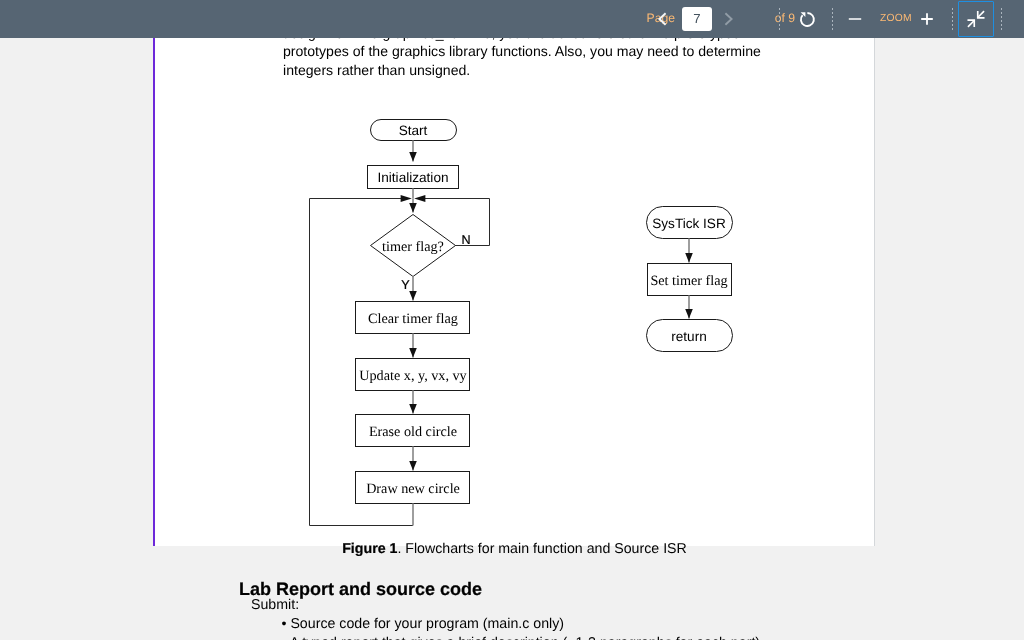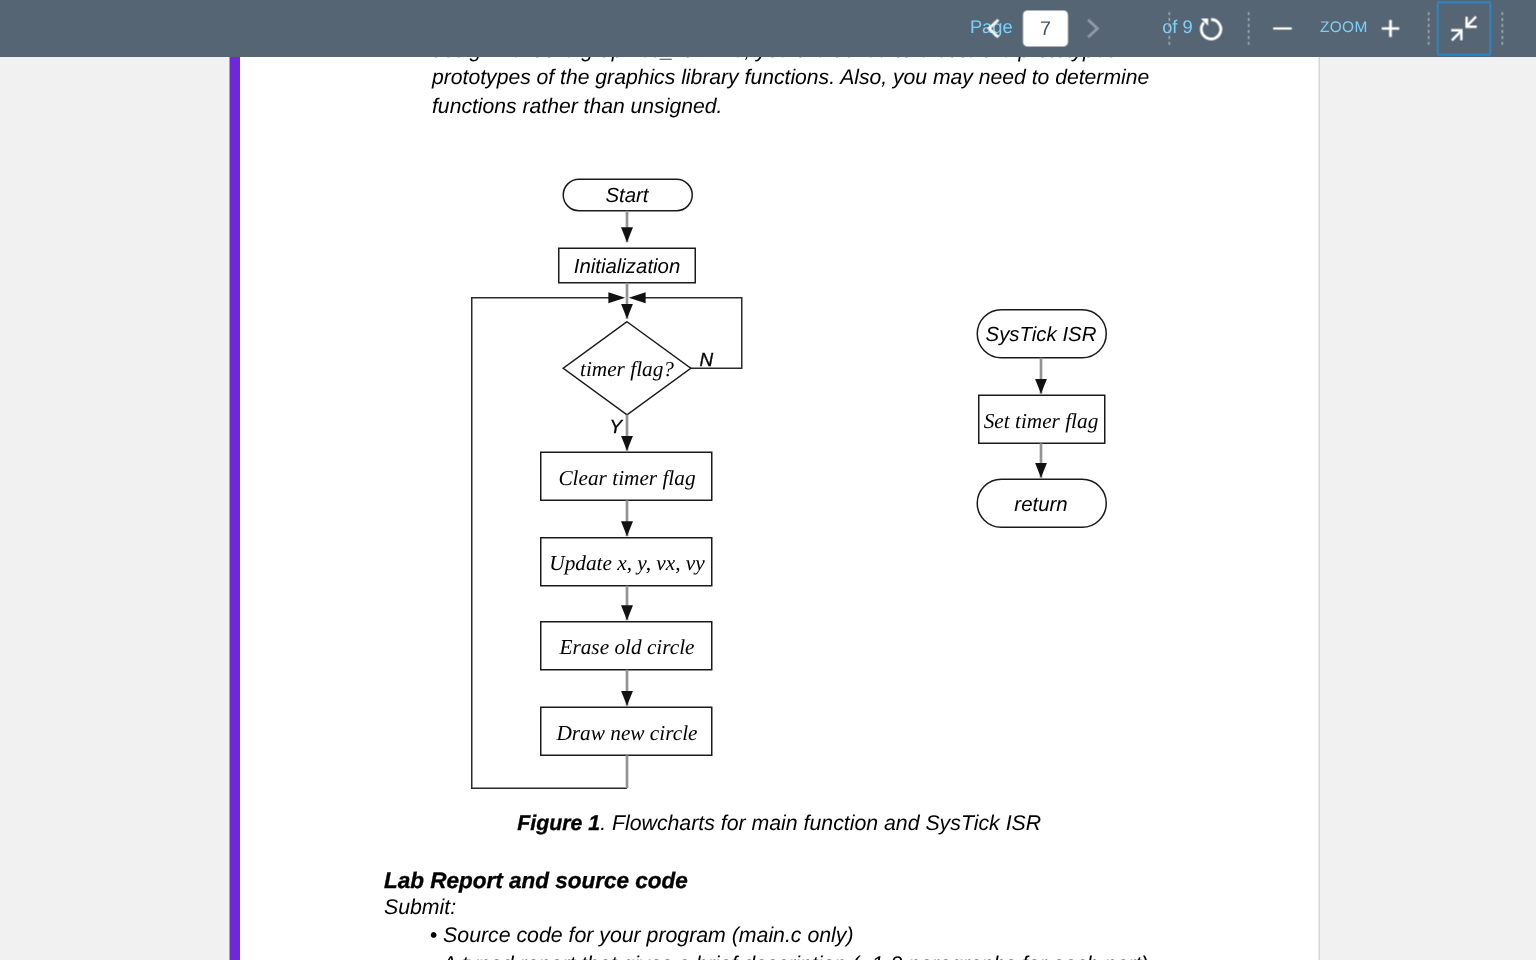--- a/index.html
+++ b/index.html
@@ -6,38 +6,38 @@
   html,body{margin:0;padding:0;}
   body{width:1024px;height:640px;overflow:hidden;background:#f1f1f1;
        font-family:"Liberation Sans",sans-serif;
        -webkit-font-smoothing:antialiased;text-rendering:geometricPrecision;}
   #app{position:relative;width:1024px;height:640px;overflow:hidden;opacity:0.999;}
 
   
   #toolbar{position:absolute;left:0;top:0;width:1024px;height:38px;background:#566573;z-index:10;transform:translateZ(0);}
   #toolbar .tb-label,#toolbar .pagebox>span{will-change:opacity;opacity:.999;}
   .abs{position:absolute;}
-  .tb-label{color:#7dd3fc;font-size:12.2px;line-height:13px;white-space:nowrap;padding-left:28px;}
+  .tb-label{color:#fdba74;font-size:12.2px;line-height:13px;white-space:nowrap;padding-left:28px;}
   .pagebox{width:30px;height:24px;background:#fff;border-radius:3px;color:#44525e;
            font-size:13.2px;display:flex;align-items:center;justify-content:center;line-height:14px;padding-bottom:1px;box-sizing:border-box;}
   .divider{width:1px;height:22px;
     background-image:linear-gradient(to bottom,#aab4bd 0,#aab4bd 2px,transparent 2px,transparent 4px);
     background-size:1px 4px;}
   .tb-btn{display:flex;align-items:center;justify-content:center;}
   .focusbtn{border:1.5px solid #1e8fe1;border-radius:1px;box-sizing:border-box;}
 
   
-  #page{z-index:1;position:absolute;left:153px;top:38px;width:719px;height:602px;background:#fff;
-        border-left:7px solid #6d28d9;border-right:1px solid #d4d7da;font-style:italic;}
+  #page{z-index:1;position:absolute;left:153px;top:38px;width:719px;height:508px;background:#fff;
+        border-left:2px solid #6d28d9;border-right:1px solid #d4d7da;}
   #page *{color:#000;}
   .clip-line{left:128px;top:-14.5px;font-size:14.1px;line-height:18.5px;white-space:nowrap;}
   .para{left:128px;top:4.2px;font-size:14.1px;line-height:18.5px;}
   .caption{left:0;top:502.6px;width:719px;text-align:center;font-size:14.2px;}
   .caption b{-webkit-text-stroke:0.22px #000;}
-  .heading{left:84px;top:540.5px;font-size:15px;font-weight:bold;-webkit-text-stroke:0.22px #000;white-space:nowrap;margin-left:12px;}
+  .heading{left:84px;top:540.5px;font-size:18px;font-weight:bold;-webkit-text-stroke:0.22px #000;white-space:nowrap;}
   .submit{left:96px;top:559px;font-size:14.2px;white-space:nowrap;}
   .bullet{left:126.5px;font-size:14.2px;white-space:nowrap;text-align:right;}
   #fc text{fill:#000;}
   .fc-sans{font-family:"Liberation Sans",sans-serif;font-size:13.6px;}
   .fc-sans-sm{font-family:"Liberation Sans",sans-serif;font-size:12.6px;stroke:#000;stroke-width:0.22px;paint-order:stroke fill;}
   .fc-serif{font-family:"Liberation Serif",serif;font-size:14.2px;}
 </style>
 </head>
 <body>
 
@@ -108,21 +108,21 @@
       <span class="divider abs" style="left:1001px;top:8px"></span>
 
   </div>
 
   <div id="page">
 
     <div class="clip-line abs">assignment the graphics_lib.h file, you are asked to create the prototypes</div>
 
     <div class="para abs">
       <div>prototypes of the graphics library functions. Also, you may need to determine</div>
-      <div>functions rather than unsigned.</div>
+      <div>integers rather than unsigned.</div>
     </div>
 
     <svg class="abs" id="fc" width="719" height="480" viewBox="0 0 719 480" style="left:0px;top:40px">
       <defs>
         <marker id="ah" viewBox="0 0 10 8" refX="10" refY="4" markerWidth="10" markerHeight="8" markerUnits="userSpaceOnUse" orient="auto">
           <path d="M0 0 L10 4 L0 8 z" fill="#111"></path>
         </marker>
       </defs>
       <g>
 
@@ -172,21 +172,21 @@
         <line x1="534" y1="160.5" x2="534" y2="184.5" stroke="#949494" stroke-width="1.8" marker-end="url(#ah)"></line>
         <rect x="492.5" y="185.5" width="84" height="32" fill="#fff" stroke="#1a1a1a" stroke-width="1"></rect>
         <text class="fc-serif" x="534" y="207" text-anchor="middle">Set timer flag</text>
         <line x1="534" y1="217.5" x2="534" y2="240.5" stroke="#949494" stroke-width="1.8" marker-end="url(#ah)"></line>
         <rect x="491.5" y="241.5" width="86" height="32" rx="16" ry="16" fill="#fff" stroke="#1a1a1a" stroke-width="1"></rect>
         <text class="fc-sans" x="534" y="262.5" text-anchor="middle">return</text>
       </g>
     </svg>
 
     <div class="caption abs">
-      <b>Figure 1</b><span>. Flowcharts for main function and SysTick ISR</span>
+      <b>Figure 1</b><span>. Flowcharts for main function and Source ISR</span>
     </div>
 
     <div class="heading abs">Lab Report and source code</div>
     <div class="submit abs">Submit:</div>
     <div class="bullet abs" style="top:578px">• Source code for your program (main.c only)</div>
     <div class="bullet abs" style="top:597px">• A typed report that gives a brief description (~1-2 paragraphs for each part)</div>
 
   </div>
 
 </div>

